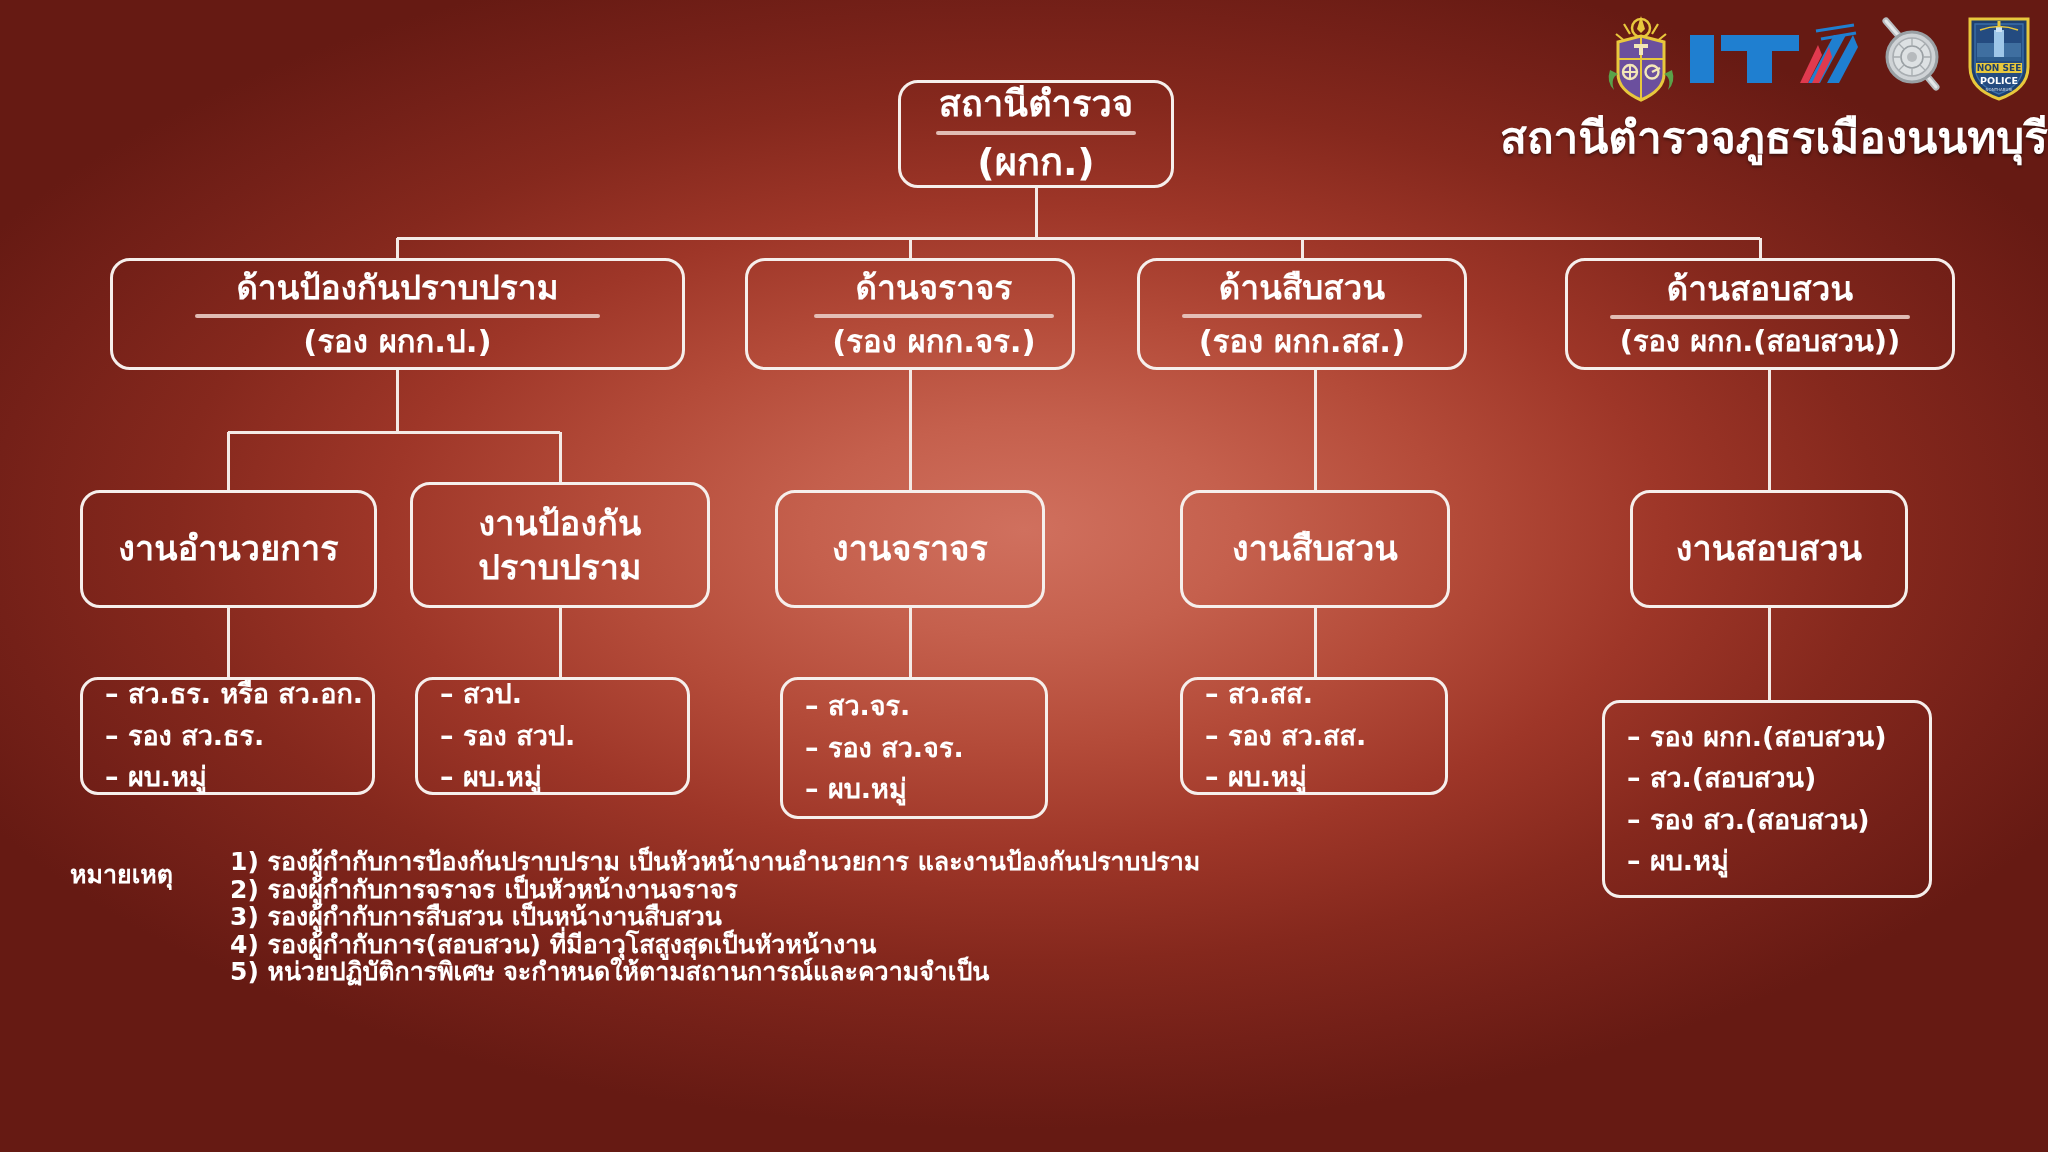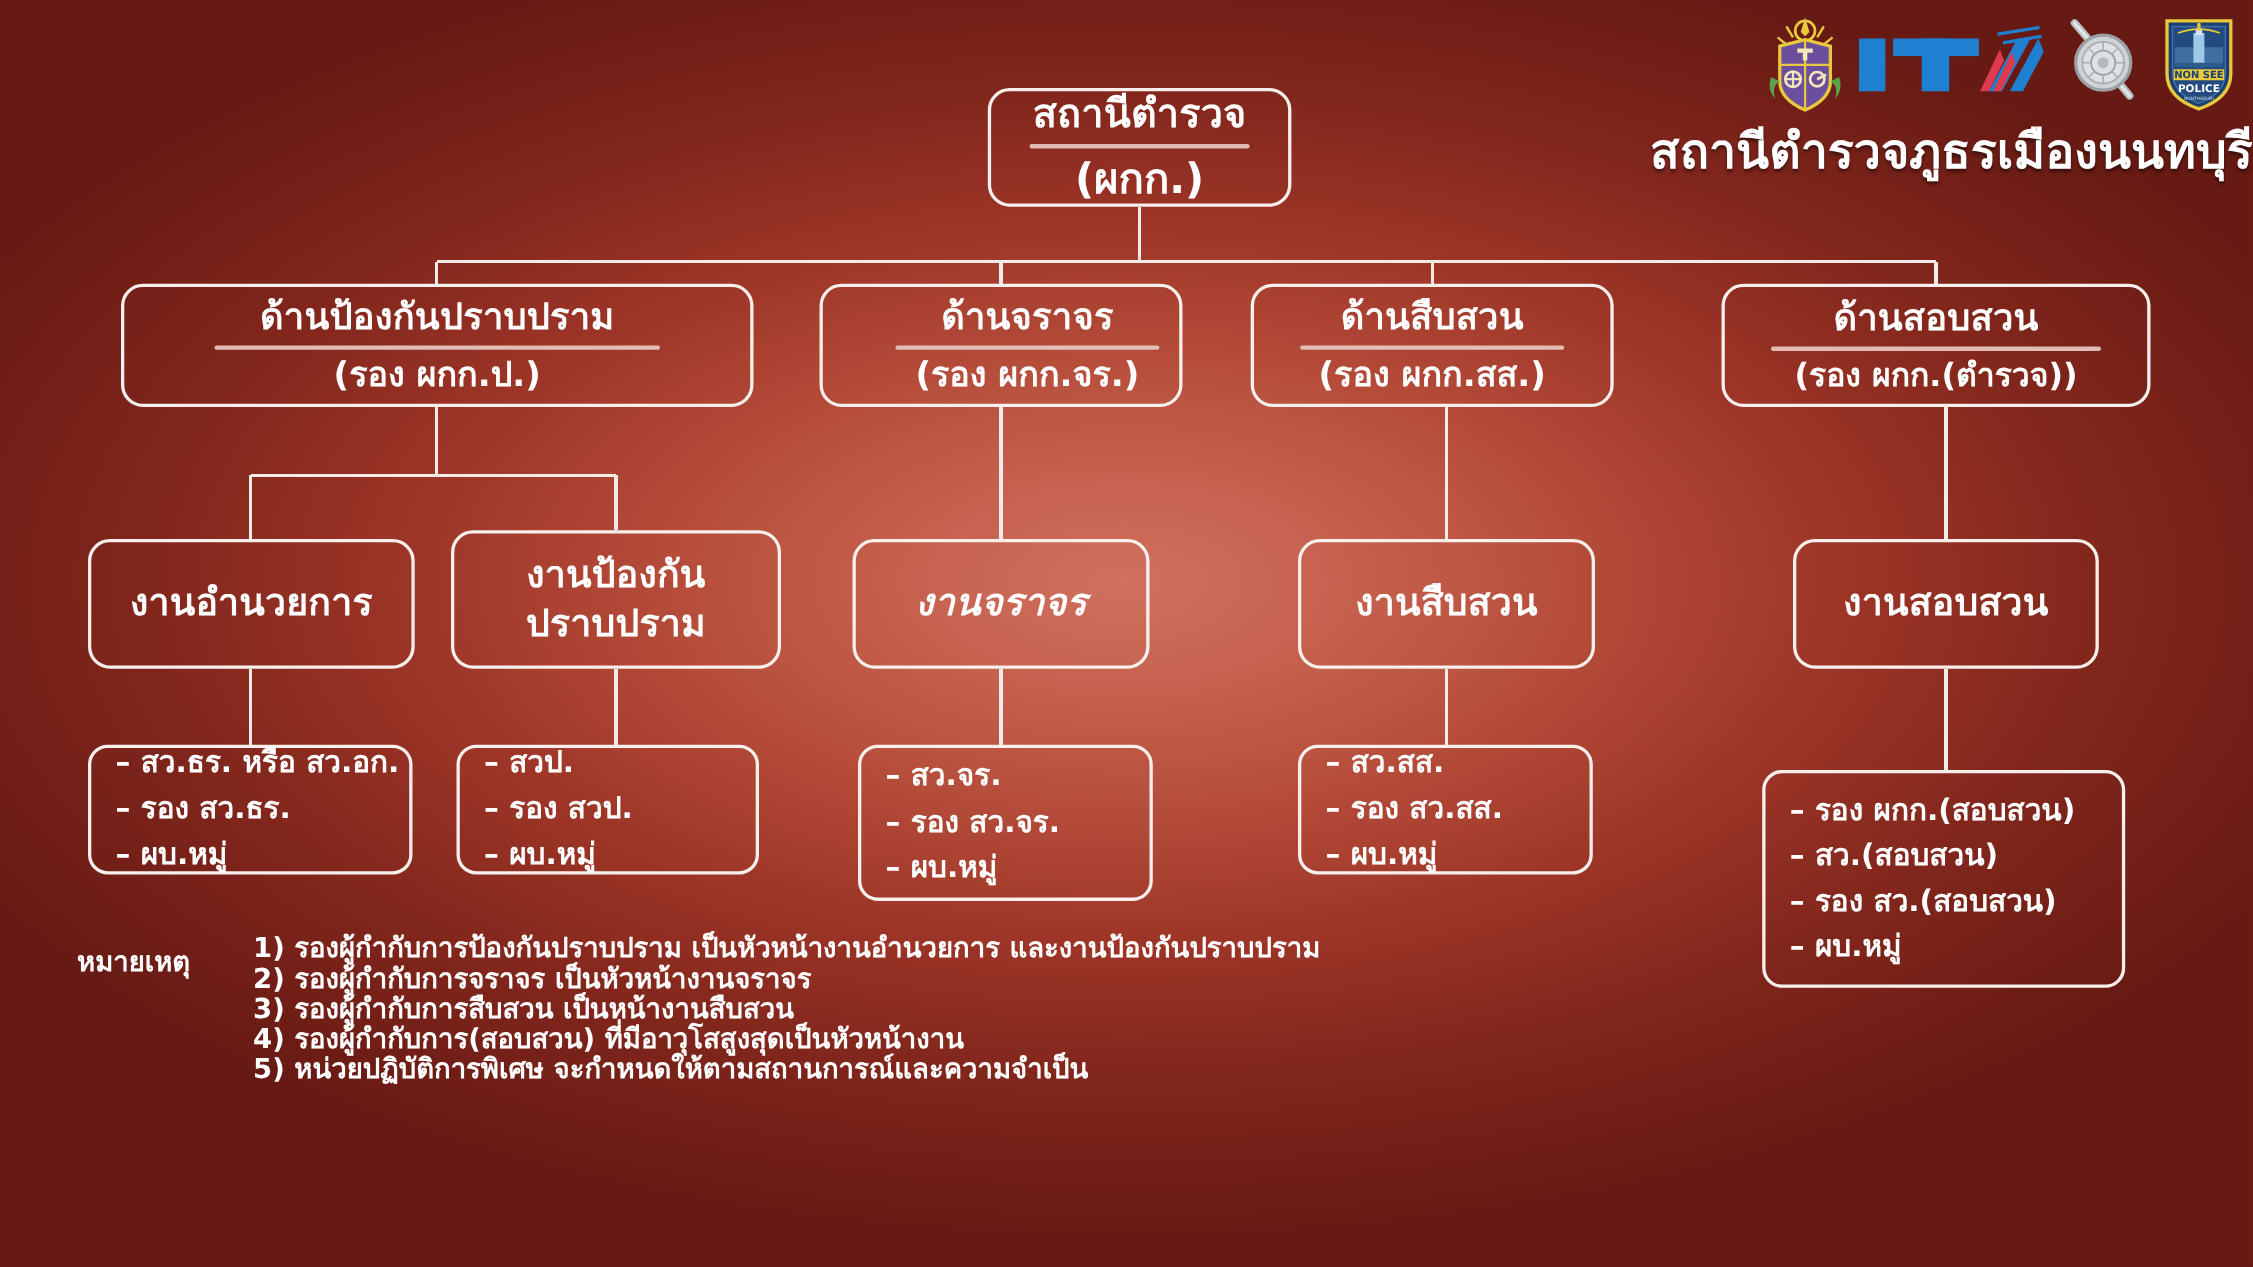--- a/index.html
+++ b/index.html
@@ -101,21 +101,21 @@
   #node-inquiry .divider { width: 300px; }
   #node-inquiry .sub { font-size: 29px; }
 
   
   .lvl3 { height: 118px; border-radius: 20px; }
   .lvl3 .title { font-size: 34px; font-weight: bold; }
   .lvl3.two-line .title { white-space: normal; line-height: 1.3; }
 
   #node-admin     { left: 80px;   top: 490px; width: 297px; }
   #node-prevwork  { left: 410px;  top: 482px; width: 300px; height: 126px; }
-  #node-trafwork  { left: 775px;  top: 490px; width: 270px; font-style: italic; }
+  #node-trafwork  { left: 775px;  top: 490px; width: 270px; }
   #node-invwork   { left: 1180px; top: 490px; width: 270px; }
   #node-inqwork   { left: 1630px; top: 490px; width: 278px; }
 
   
   .ranks {
     position: absolute;
     border: 3px solid #f6efec;
     border-radius: 18px;
     color: #ffffff;
     padding: 16px 20px 16px 22px;
@@ -320,21 +320,21 @@
 
   <div class="node lvl2" id="node-invest">
     <div class="title">ด้านสืบสวน</div>
     <div class="divider"></div>
     <div class="sub">(รอง ผกก.สส.)</div>
   </div>
 
   <div class="node lvl2" id="node-inquiry">
     <div class="title">ด้านสอบสวน</div>
     <div class="divider"></div>
-    <div class="sub">(รอง ผกก.(ตำรวจ))</div>
+    <div class="sub">(รอง ผกก.(สอบสวน))</div>
   </div>
 
   <div class="node lvl3" id="node-admin">
     <div class="title">งานอำนวยการ</div>
   </div>
 
   <div class="node lvl3 two-line" id="node-prevwork">
     <div class="title">
       <span>งานป้องกัน</span><br>
       <span>ปราบปราม</span>

